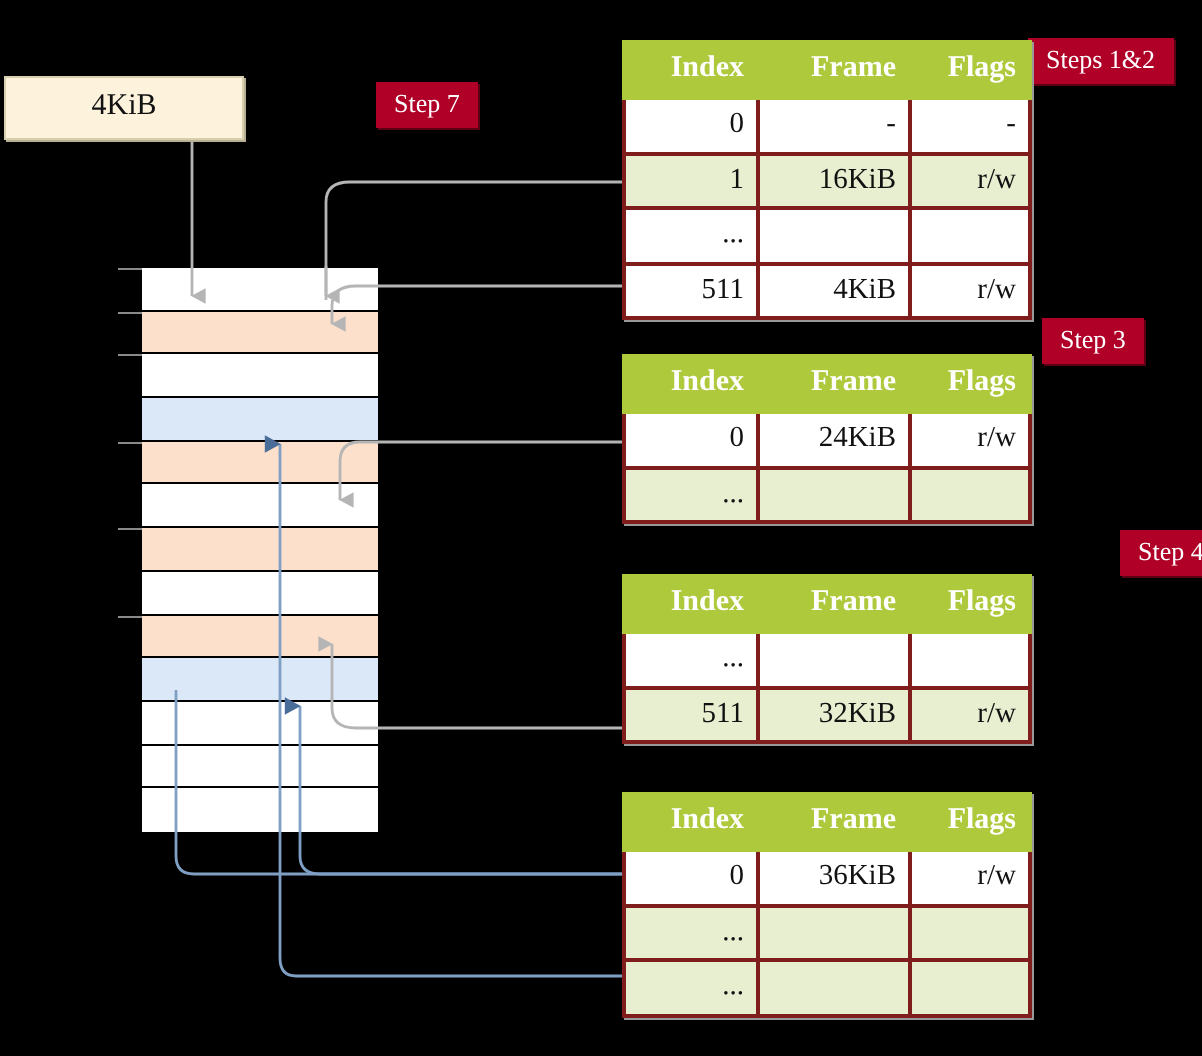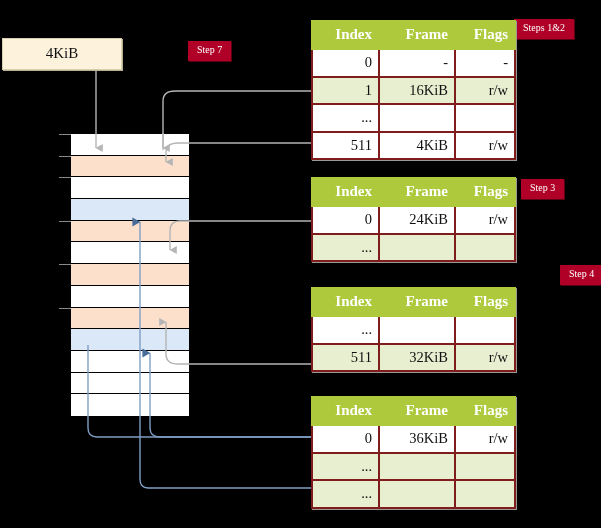--- a/index.html
+++ b/index.html
@@ -35,21 +35,21 @@
   .mo{background:#fce0cb;}
   .mb{background:#dbe8f7;}
   .tick{position:absolute;left:-12px;width:12px;height:0;
         border-top:1.4px solid #8a8a8a;}
 
   
   .kbox{position:absolute;background:#fdf3dd;border:1px solid #d8cfae;
         color:#111;font-size:15px;text-align:center;line-height:1;
         padding:7px 0 8px 0;box-shadow:1px 1px 0 #b8b093;}
   .step{position:absolute;background:#b00028;color:#ffffff;
-        font-size:10px;line-height:1;padding:4px 9px 6px 9px;
+        font-size:13px;line-height:1;padding:4px 9px 6px 9px;
         box-shadow:1px 1px 0 #5c0014;white-space:nowrap;}
 
   svg.ov{position:absolute;left:0;top:0;width:601px;height:528px;
          pointer-events:none;}
 </style>
 </head>
 <body>
 
 <div class="abs" id="memgrid">
   <div class="mrow mw">
@@ -116,21 +116,21 @@
   <path d="M313,488 L148,488 Q140,488 140,479 L140,420" stroke="#7f9fc4" stroke-width="1.4" fill="none"></path>
   <path d="M140,420 L140,222" stroke="#7f9fc4" stroke-width="1.4" fill="none" marker-end="url(#ablue)"></path>
 </svg>
 
 <div class="abs" style="left:0;top:416px;width:70px;height:112px;background:#000;"></div>
 
 <div class="kbox" style="left:2px;top:38px;width:118px;">4KiB</div>
 
 <div class="step" style="left:188px;top:41px;">Step 7</div>
 <div class="step" style="left:514px;top:19px;">Steps 1&amp;2</div>
-<div class="step" style="left:521px;top:159px;margin-top:20px;">Step 3</div>
+<div class="step" style="left:521px;top:159px;">Step 3</div>
 <div class="step" style="left:536px;top:265px;margin-left:24px;">Step 4</div>
 
 <table class="ptable" id="t0" style="left:311px;top:20px;">
     <tbody>
       <tr>
         <th class="c-index">Index</th>
         <th class="c-frame">Frame</th>
         <th class="c-flags">Flags</th>
       </tr>
       <tr class="plain">

